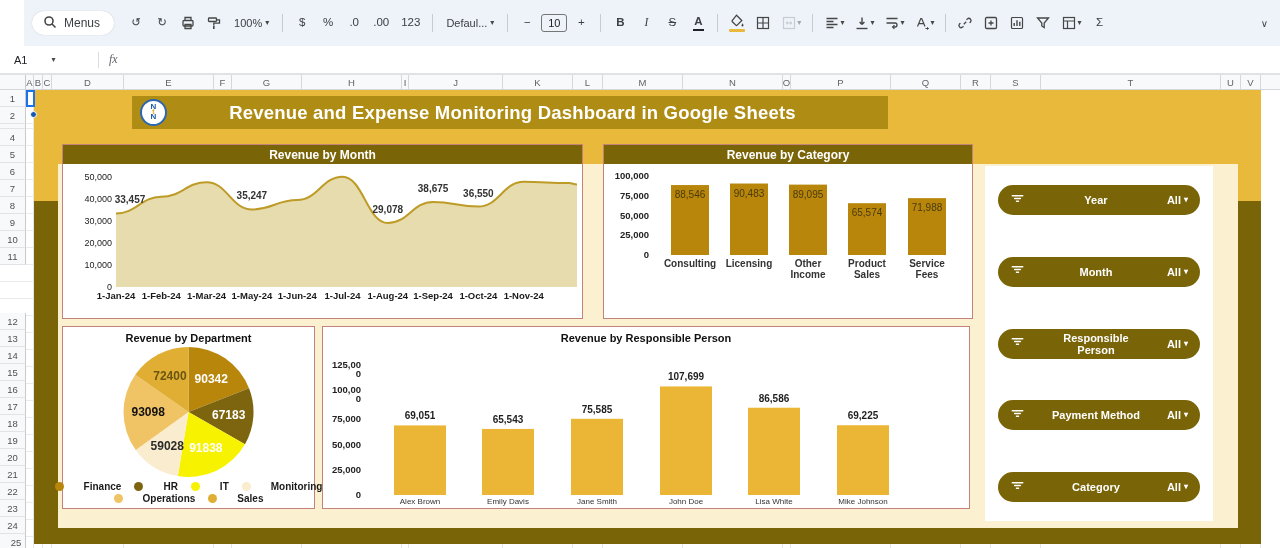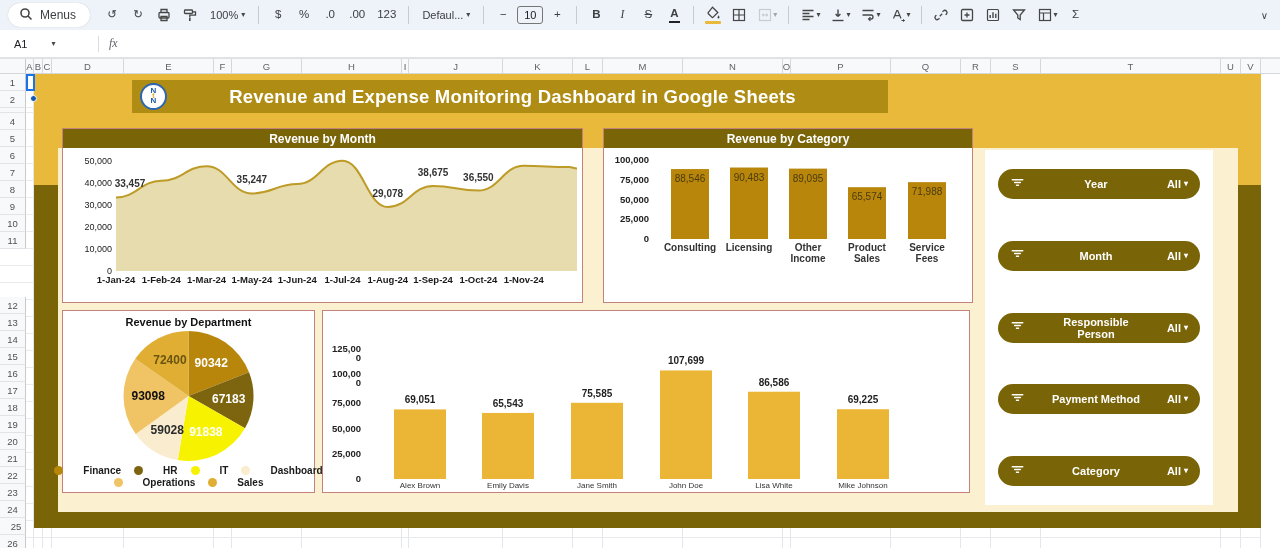--- a/index.html
+++ b/index.html
@@ -1,21 +1,21 @@
 <!DOCTYPE html>
 <html style="--yellow: #E9B93C; --band: #AF8D14; --olive: #7A6408; --cream: #FBF0D0; --cardborder: #C4827B;"><head>
 <meta charset="utf-8">
 <style>
   * { box-sizing: border-box; margin: 0; padding: 0; }
   html,body { width:1280px; height:548px; overflow:hidden; background:#fff;
     font-family:"Liberation Sans", sans-serif; }
 
   
-  .toolbar { height:30px; background:#eef2f9; display:flex; align-items:center;
-    padding:0 8px; gap:2px; }
+  .toolbar { height:46px; background:#eef2f9; display:flex; align-items:center;
+    padding:0 8px; gap:2px;margin-left:24px; }
   .menus-pill { height:24px; background:#fff; border-radius:12px; display:flex;
     align-items:center; gap:6px; padding:0 14px 0 10px; font-size:12px; color:#3c4043;
     box-shadow:0 0 1px rgba(0,0,0,.25); margin-right:8px; }
   .tb-btn { height:24px; min-width:24px; border-radius:4px; display:flex; align-items:center;
     justify-content:center; padding:0 4px; color:#444746; font-size:11px; cursor:default; position:relative; }
   .tb-btn .g { font-size:11.5px; color:#3c4043; line-height:1; padding:1px 1px; }
   .tb-btn .ic { display:flex; align-items:center; }
   .tb-dd { gap:3px; font-size:11px; color:#3c4043; padding:0 6px; }
   .tb-box { border:1px solid #747775; border-radius:3px; width:26px; height:18px;
     font-size:11px; color:#202124; display:flex; align-items:center; justify-content:center; }
@@ -502,37 +502,38 @@
             <span class="pl-item">
               <span class="pl-dot" style="background: rgb(125, 101, 15);"></span>
               <span>HR</span>
             </span>
             <span class="pl-item">
               <span class="pl-dot" style="background: rgb(247, 242, 0);"></span>
               <span>IT</span>
             </span>
             <span class="pl-item">
               <span class="pl-dot" style="background: rgb(250, 236, 206);"></span>
-              <span>Dashboard</span>
+              <span>Monitoring</span>
             </span>
           </div>
           <div class="pl-row">
             <span class="pl-item">
               <span class="pl-dot" style="background: rgb(240, 196, 101);"></span>
               <span>Operations</span>
             </span>
             <span class="pl-item">
               <span class="pl-dot" style="background: rgb(223, 174, 51);"></span>
               <span>Sales</span>
             </span>
           </div>
         </div>
     </div>
 
     <div class="card" id="person-card">
+      <div class="card-title">Revenue by Responsible Person</div>
       <div class="chart-slot" id="chart-person"><svg width="648" height="183" viewBox="0 0 648 183">
             <text x="38" y="171" font-size="9.5" font-weight="700" fill="#222" text-anchor="end" font-family="&quot;Liberation Sans&quot;, sans-serif">0</text>
             <text x="38" y="145.8" font-size="9.5" font-weight="700" fill="#222" text-anchor="end" font-family="&quot;Liberation Sans&quot;, sans-serif">25,000</text>
             <text x="38" y="120.6" font-size="9.5" font-weight="700" fill="#222" text-anchor="end" font-family="&quot;Liberation Sans&quot;, sans-serif">50,000</text>
             <text x="38" y="95.4" font-size="9.5" font-weight="700" fill="#222" text-anchor="end" font-family="&quot;Liberation Sans&quot;, sans-serif">75,000</text>
             <text x="38" y="66.2" font-size="9.5" font-weight="700" fill="#222" text-anchor="end" font-family="&quot;Liberation Sans&quot;, sans-serif"><tspan x="38" dy="0">100,00</tspan><tspan x="38" dy="9">0</tspan></text>
             <text x="38" y="41" font-size="9.5" font-weight="700" fill="#222" text-anchor="end" font-family="&quot;Liberation Sans&quot;, sans-serif"><tspan x="38" dy="0">125,00</tspan><tspan x="38" dy="9">0</tspan></text>
             <rect x="71" y="98.396592" width="52" height="69.603408" fill="#EBB636"></rect>
             <text x="97" y="92.396592" font-size="10" font-weight="700" fill="#1f1f1f" text-anchor="middle" font-family="&quot;Liberation Sans&quot;, sans-serif">69,051</text>
             <text x="97" y="177" font-size="8" font-weight="400" fill="#333" text-anchor="middle" font-family="&quot;Liberation Sans&quot;, sans-serif">Alex Brown</text>

